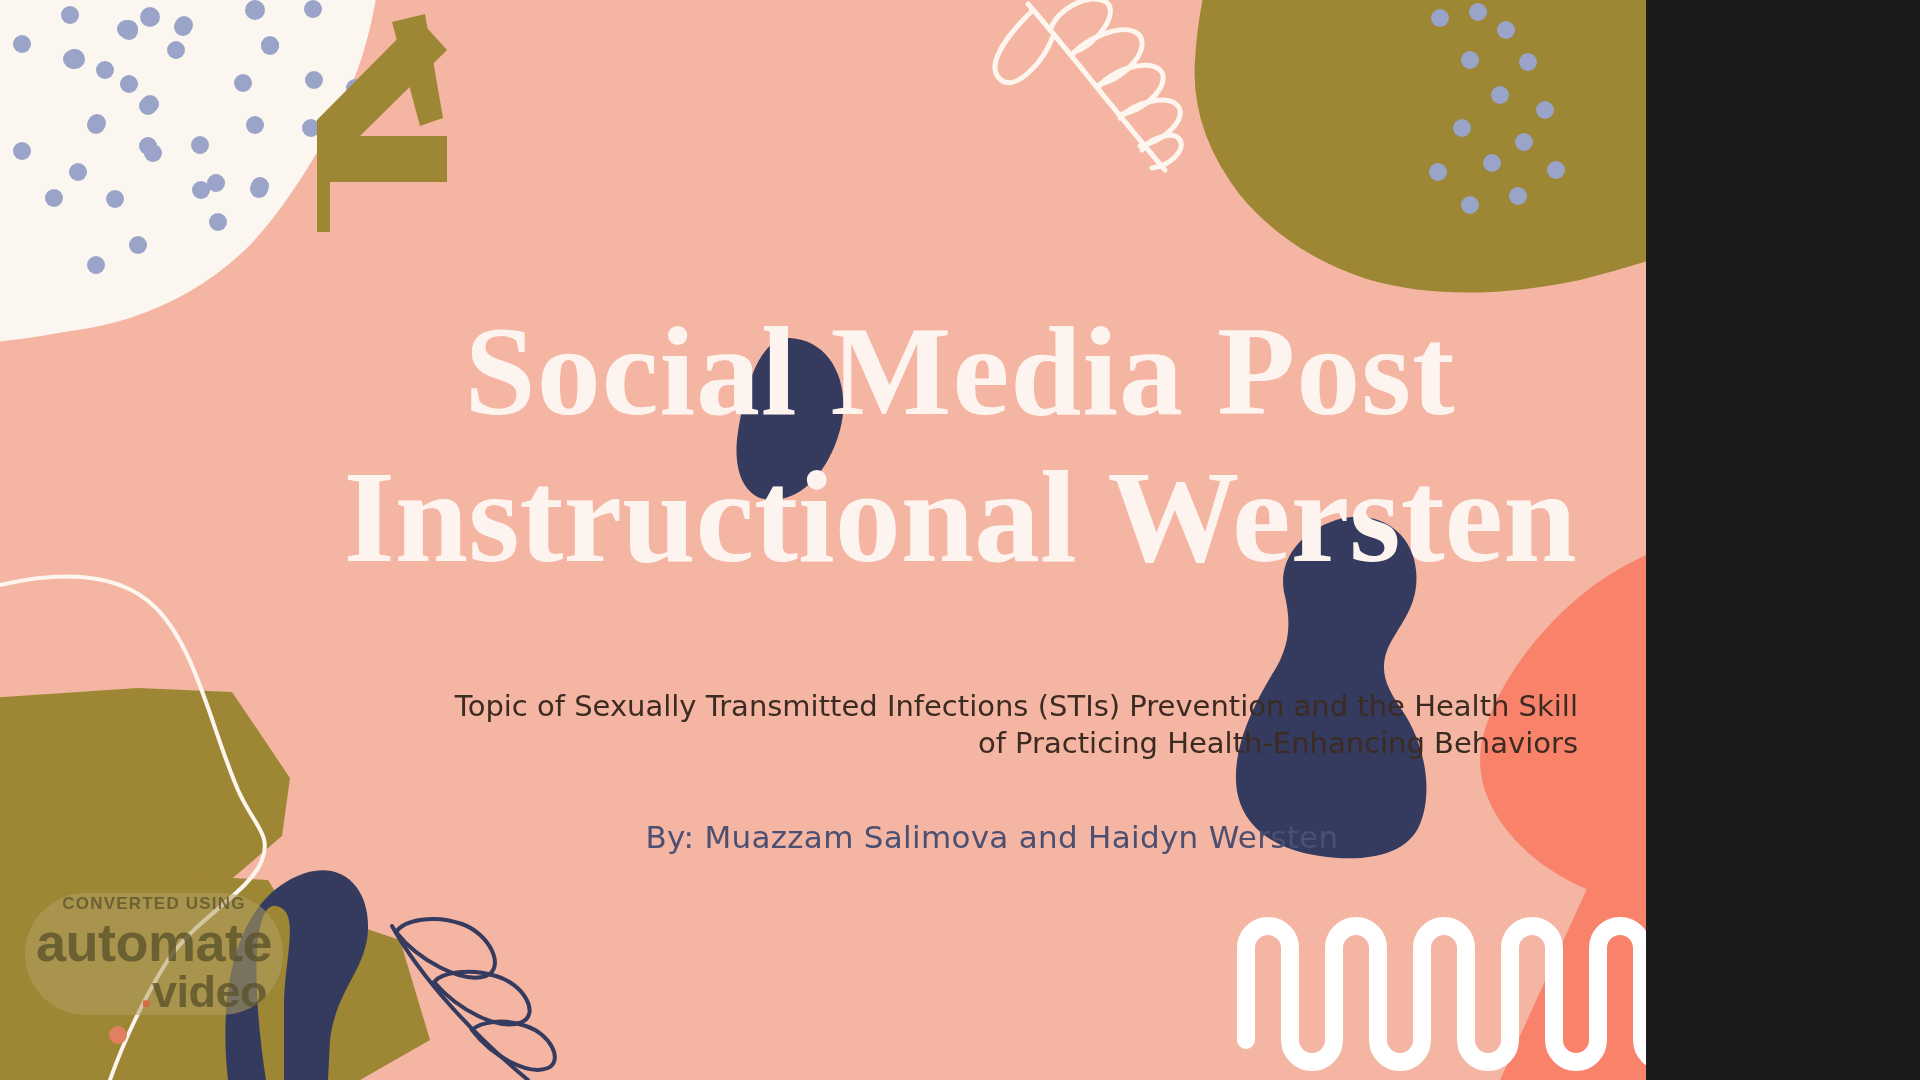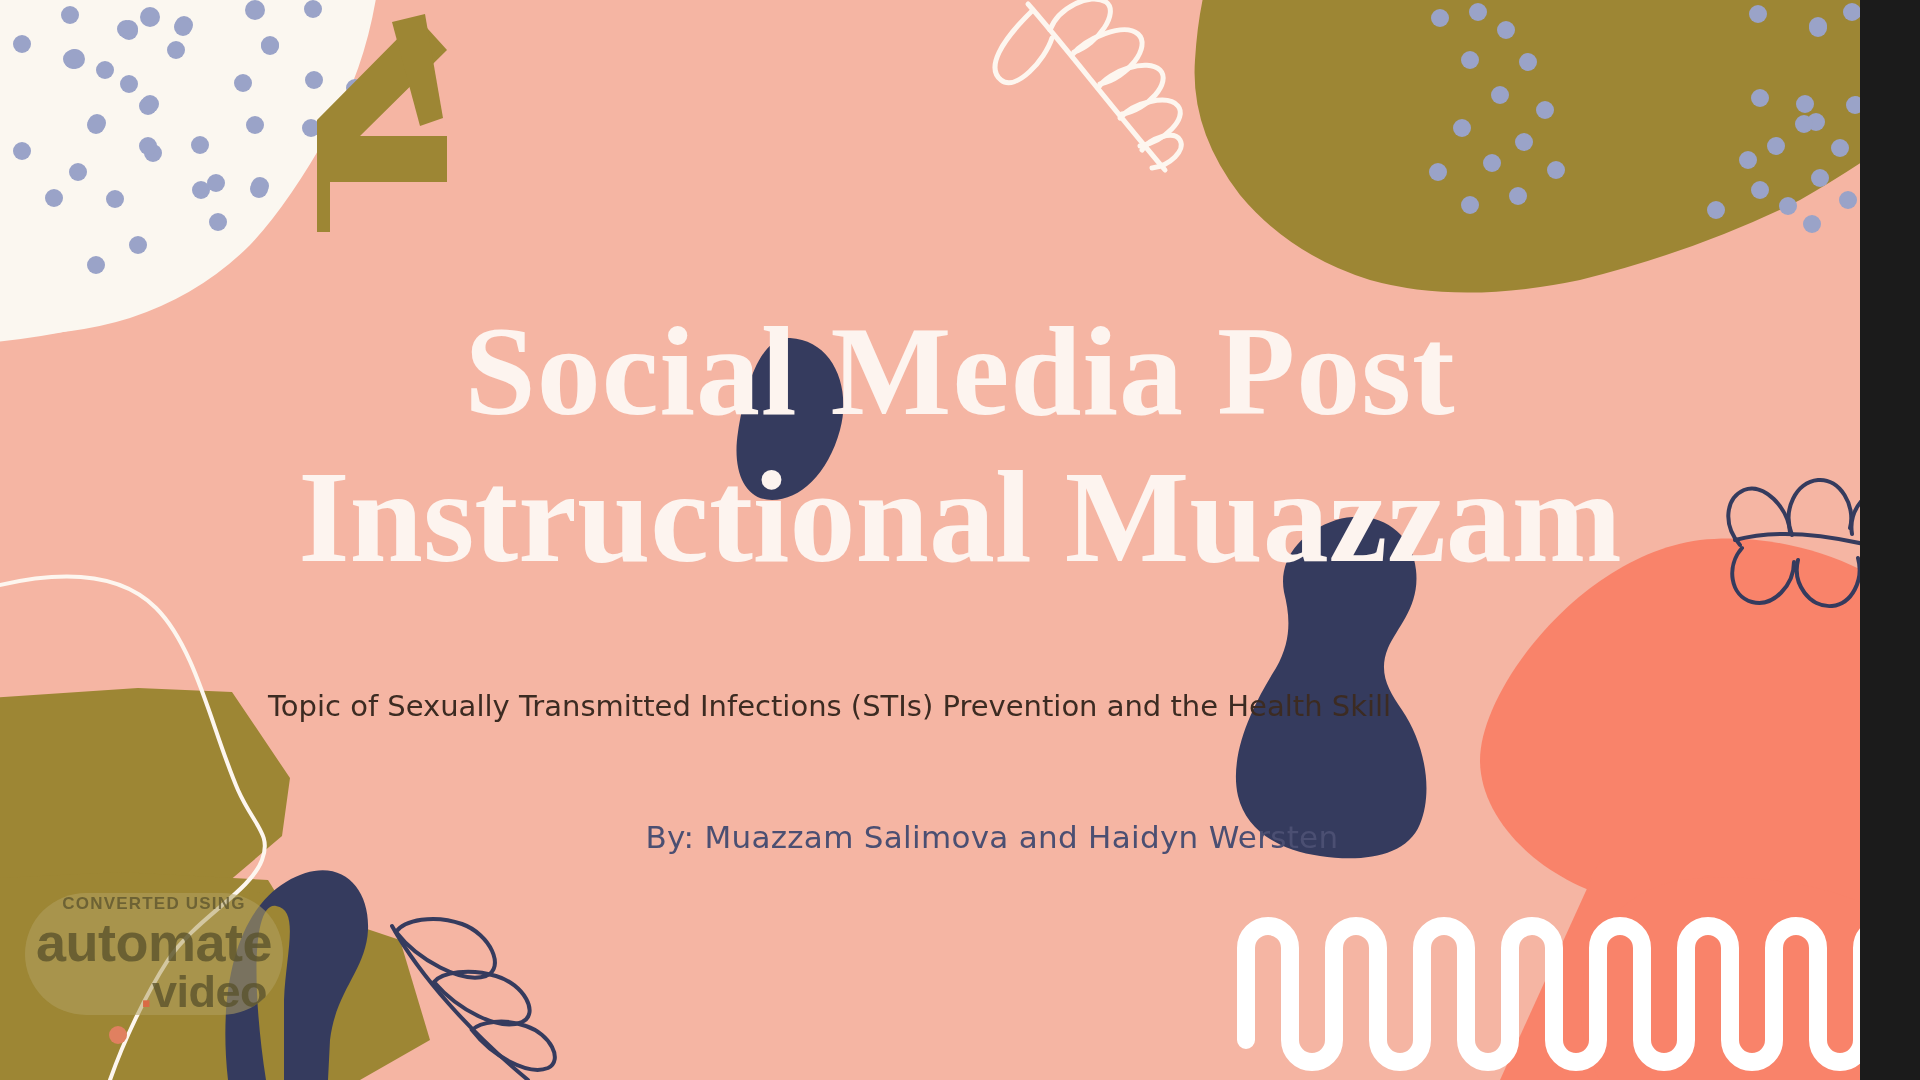--- a/index.html
+++ b/index.html
@@ -2,21 +2,21 @@
 <html><head>
 <meta charset="utf-8">
 <style>
   html, body {
     margin: 0;
     padding: 0;
     background: #1b1b1b;
   }
   #slide {
     position: relative;
-    width: 1860px;
+    width: 1646px;
     height: 1080px;
     overflow: hidden;
     background: #f5b5a3;
     font-family: "Liberation Sans", sans-serif;
   }
   #bg-svg {
     position: absolute;
     inset: 0;
     width: 1920px;
     height: 1080px;
@@ -54,21 +54,21 @@
     left: 268px;
     top: 688px;
     width: 1310px;
     text-align: right;
     color: #3c2b22;
     font-size: 29px;
     line-height: 1.28;
     font-family: "DejaVu Sans", "Liberation Sans", sans-serif;
     font-weight: 400;
   }
-  .sub-line-1 { text-align: left; }
+  .sub-line-1 { text-align: right; }
   .sub-line-2 { text-align: right; }
   #byline {
     position: absolute;
     left: 0;
     top: 819px;
     width: 1920px;
     text-align: center;
     color: #4b4f72;
     font-size: 31px;
     font-family: "DejaVu Sans", "Liberation Sans", sans-serif;
@@ -313,25 +313,26 @@
                L 1906 1040"></path>
 
       <circle cx="118" cy="1035" r="9" fill="#e08060"></circle>
     </g>
   </svg>
 
   <div class="text-layer">
 
     <div id="title-block">
       <div class="title-line l1">Social Media Post</div>
-      <div class="title-line l2">Instructional Muazzam</div>
+      <div class="title-line l2">Instructional Wersten</div>
     </div>
 
     <div id="subtitle-block">
       <div class="sub-line-1">Topic of Sexually Transmitted Infections (STIs) Prevention and the Health Skill</div>
+      <div class="sub-line-2">of Practicing Health-Enhancing Behaviors</div>
     </div>
 
     <div id="byline">By: Muazzam Salimova and Haidyn Wersten</div>
 
     <div id="watermark">
       <div id="wm-top">CONVERTED USING</div>
       <div id="wm-main">automate</div>
       <div id="wm-sub"><span id="wm-dot">.</span><span>video</span></div>
     </div>
 

